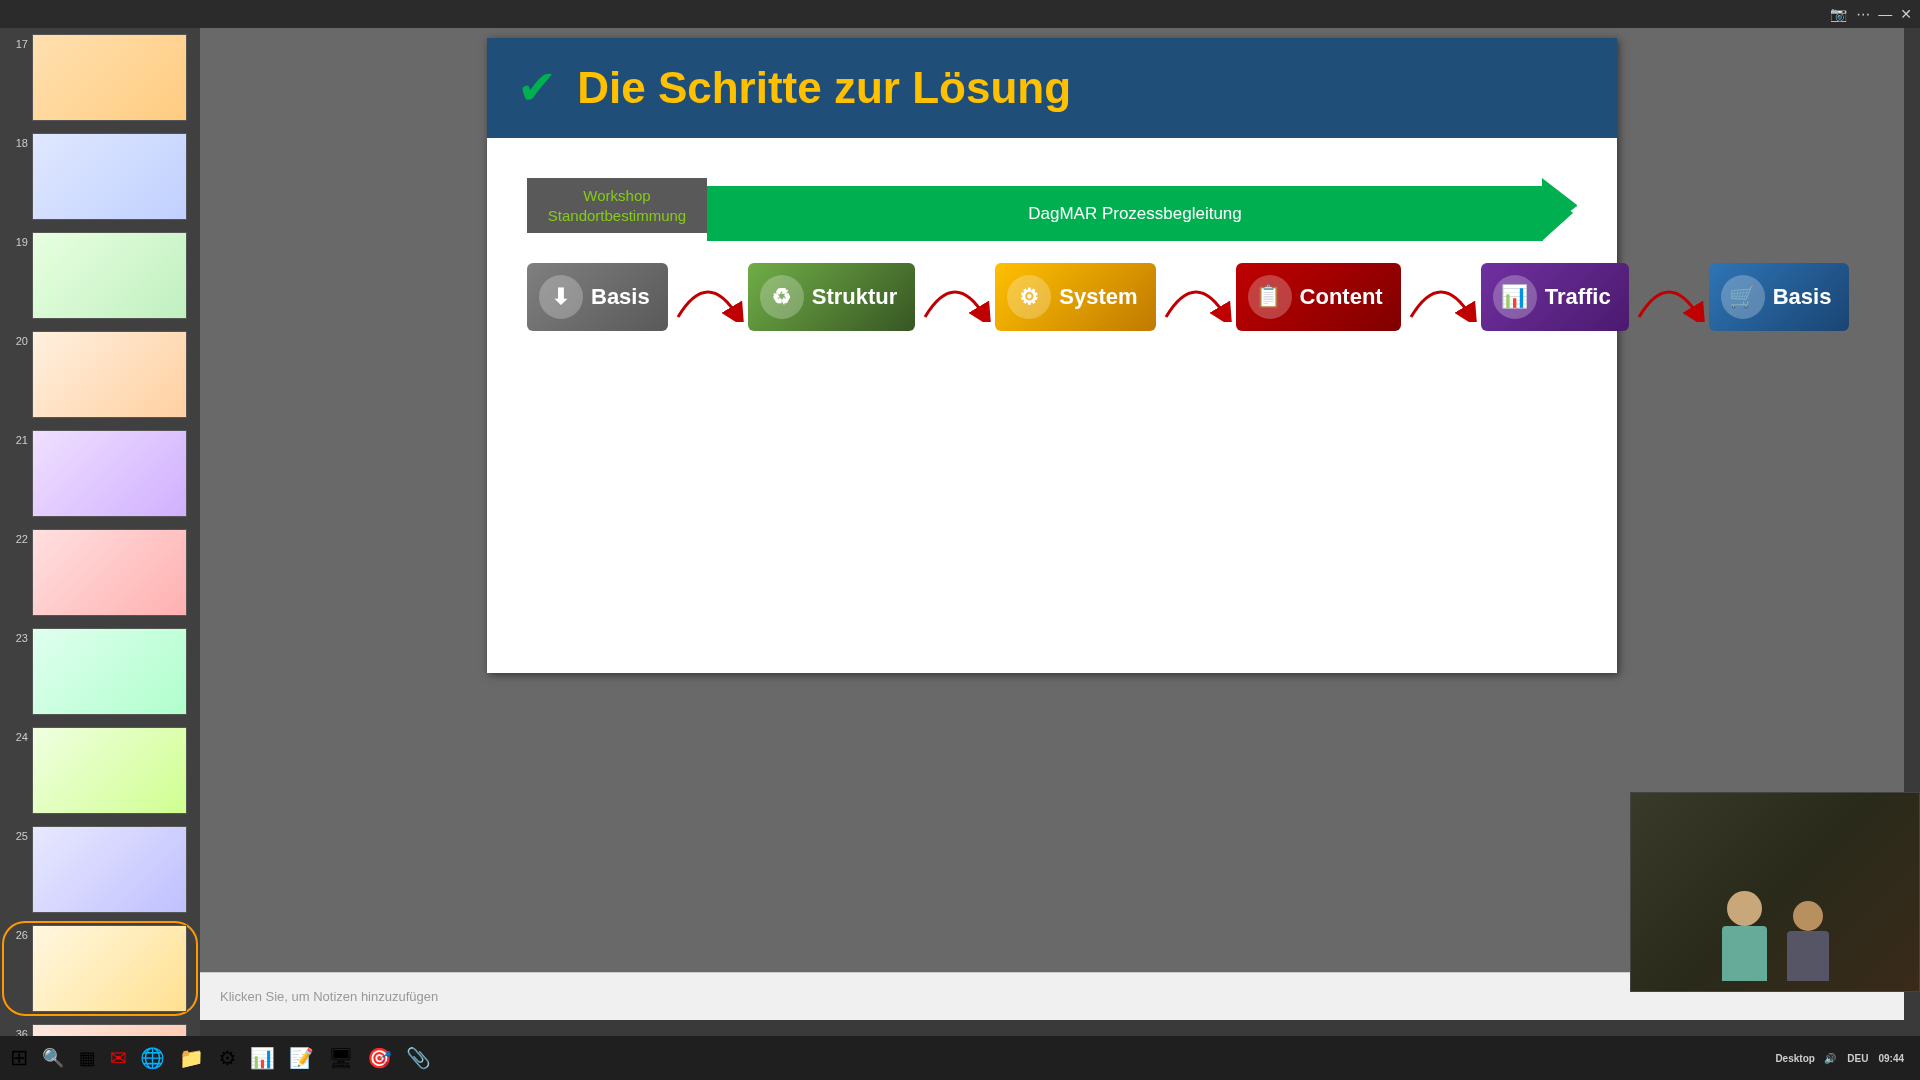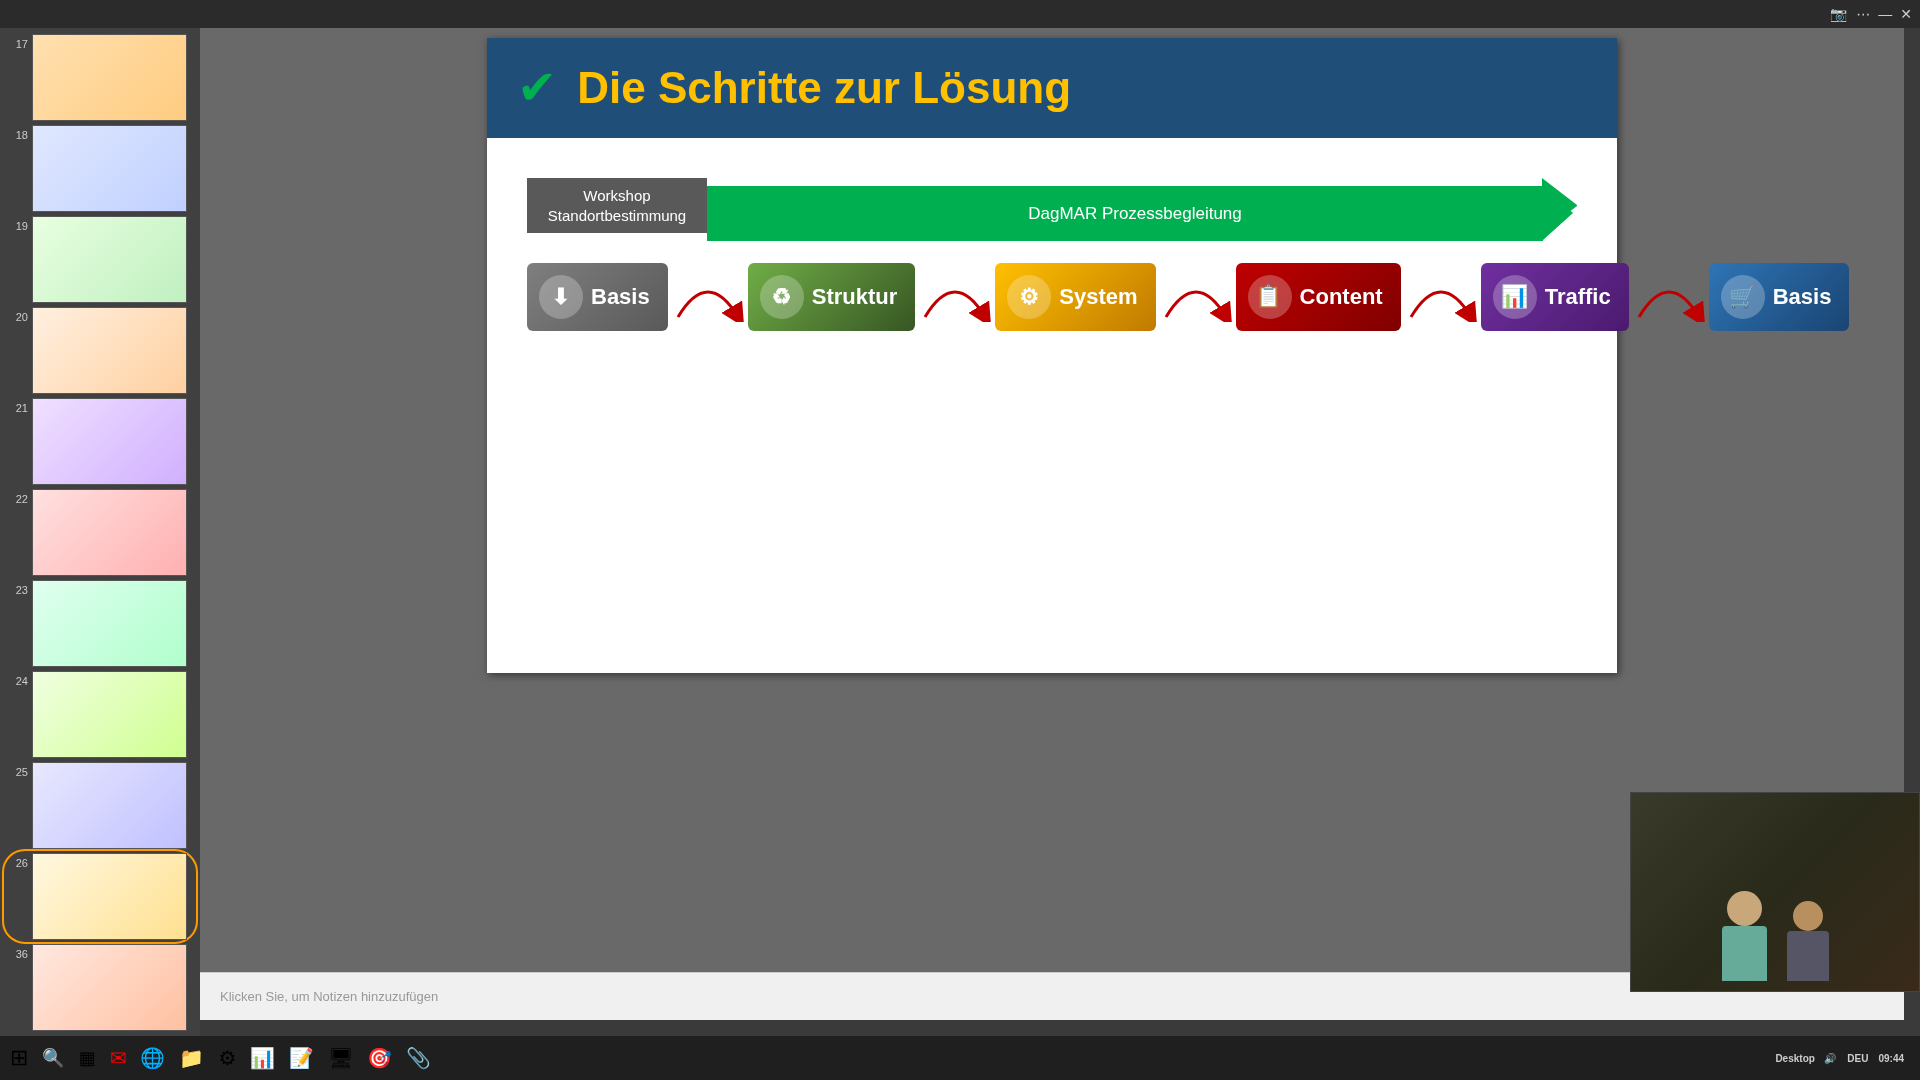--- a/index.html
+++ b/index.html
@@ -42,21 +42,21 @@
     }
 
     
     #slide-panel {
       width: 200px;
       background: #404040;
       overflow-y: auto;
       padding: 4px;
       display: flex;
       flex-direction: column;
-      gap: 0;
+      gap: 8px;
     }
 
     .slide-thumb {
       display: flex;
       align-items: flex-start;
       gap: 4px;
       padding: 2px;
       cursor: pointer;
     }
     .slide-thumb.active {
@@ -152,21 +152,21 @@
     
     #arrow-banner {
       display: flex;
       align-items: center;
       margin-top: 20px;
       margin-bottom: 30px;
       height: 55px;
     }
     #workshop-box {
       background: #595959;
-      color: #ffffff;
+      color: #84cc16;
       font-size: 15px;
       text-align: center;
       padding: 6px 18px;
       height: 55px;
       display: flex;
       align-items: center;
       justify-content: center;
       min-width: 180px;
       line-height: 1.3;
     }

